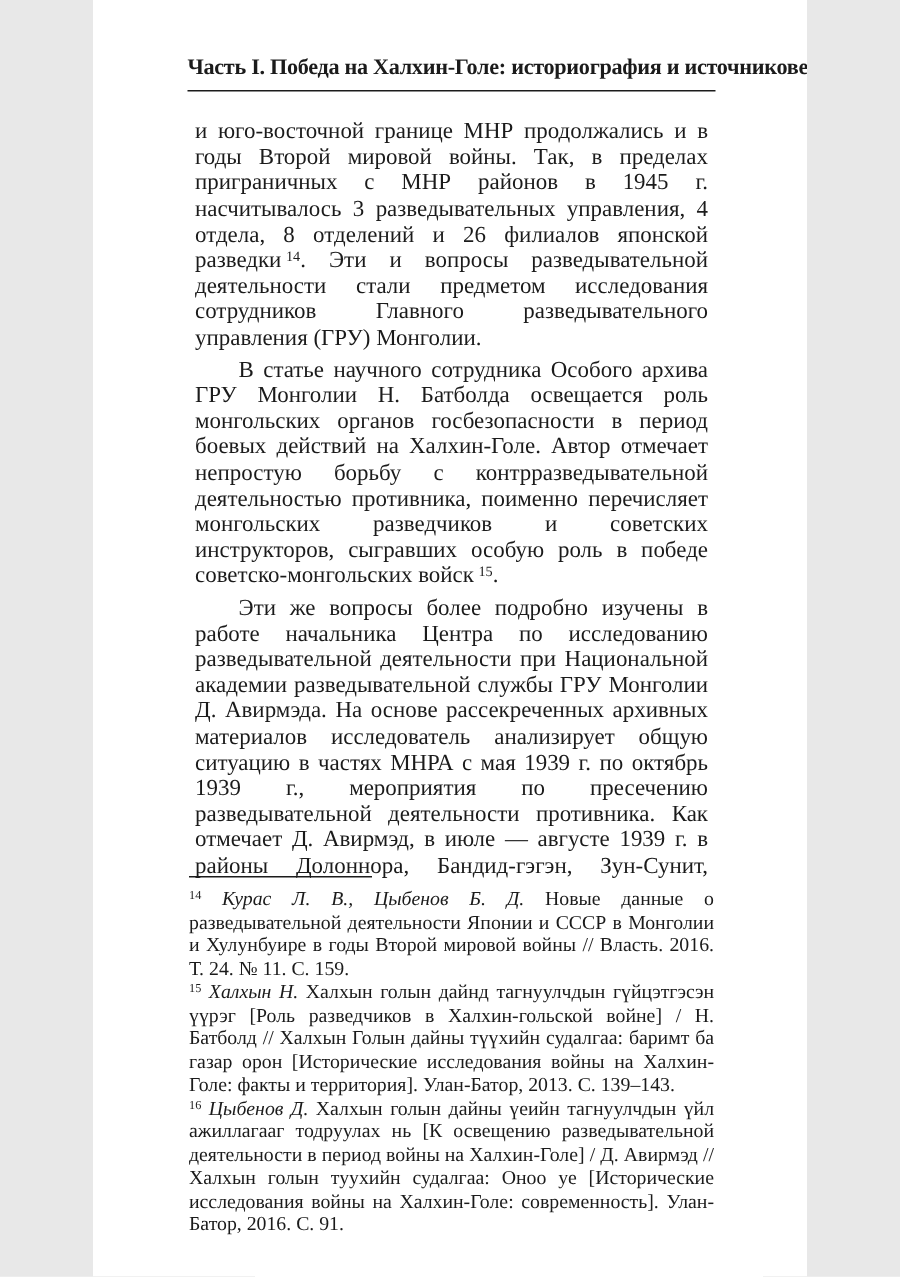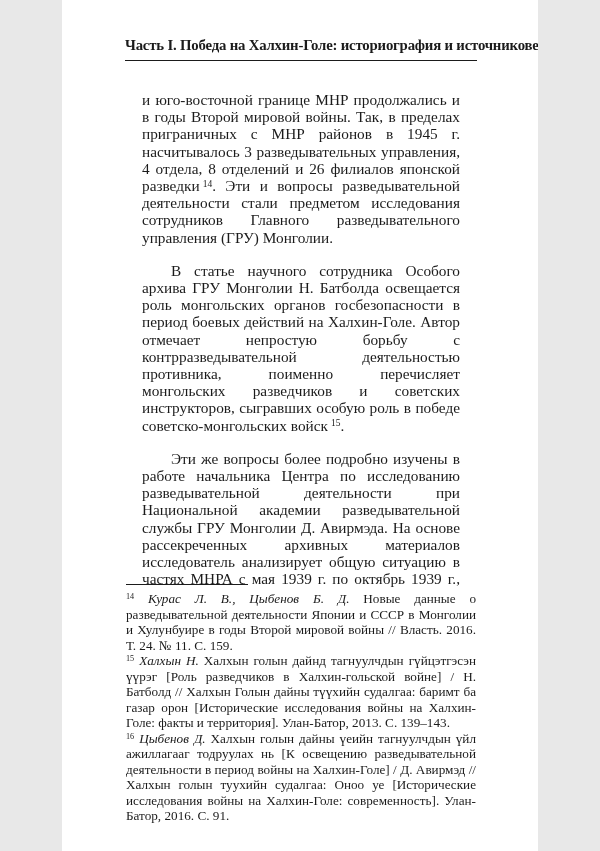--- a/index.html
+++ b/index.html
@@ -30,21 +30,21 @@
     position: absolute;
     top: 75px;
     left: 64px;
     right: 62px;
     height: 513px;
     overflow: hidden;
     font-size: 15.3px;
     line-height: 17.2px;
     text-align: justify;
   }
-  .body-text p { margin: 16px; }
+  .body-text p { margin: 4px; }
   .body-text p.indent { text-indent: 29px; }
   sup {
     font-size: 0.62em;
     line-height: 0;
     vertical-align: baseline;
     position: relative;
     top: -0.45em;
   }
   .footnote-sep {
     position: absolute;

